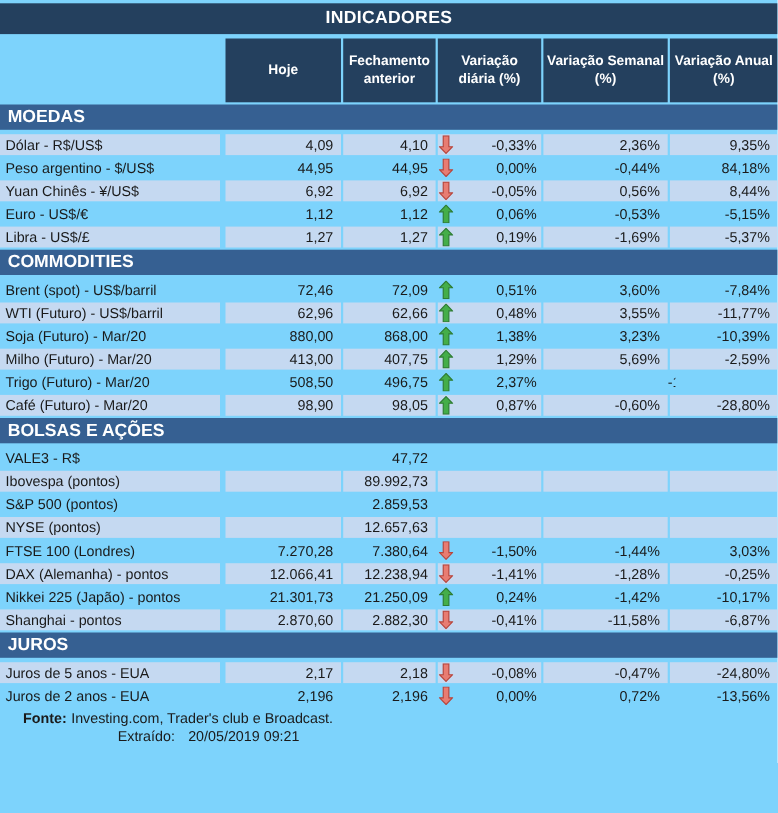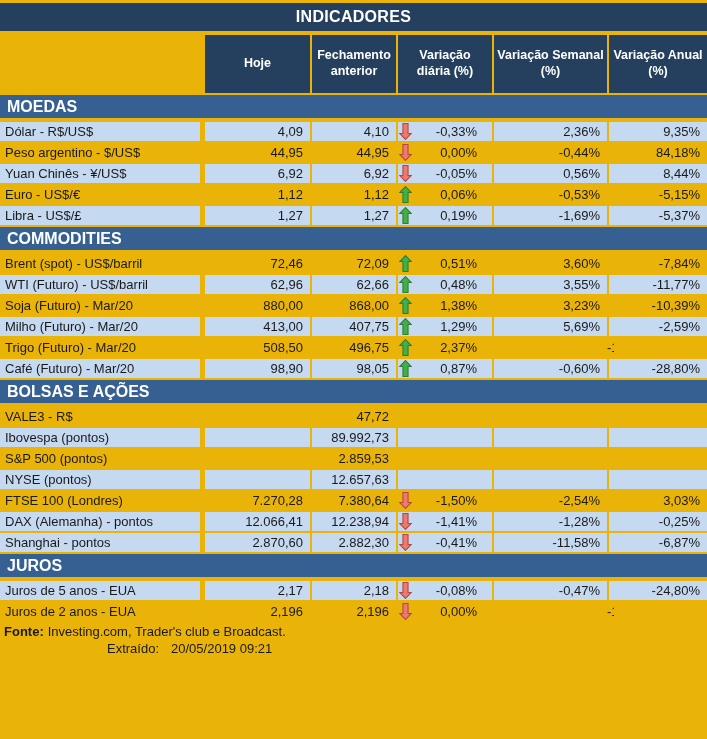--- a/index.html
+++ b/index.html
@@ -1,20 +1,20 @@
 <!DOCTYPE html>
 <html style="--navy: #24405E; --section: #366092; --shade: #C5D9F1; --text: #1A1A1A;"><head>
 <meta charset="utf-8">
 <style>
   :root{
     --navy:#24405E; --section:#366092; --shade:#C5D9F1; --text:#1A1A1A;
   }
   html,body{margin:0;padding:0;background:#fff;}
   .page{
-    width:707px;height:739px;overflow:hidden;background:#eab308;
+    width:707px;height:739px;overflow:hidden;background:#7dd3fc;
     font-family:"Liberation Sans",sans-serif;color:var(--text);
   }
   .title-bar{
     margin-top:3px;height:28px;background:var(--navy);color:#fff;
     display:flex;align-items:center;justify-content:center;
     font-weight:bold;font-size:16px;letter-spacing:.3px;
   }
   .grid{
     display:grid;
     grid-template-columns:200px 5px 105px 2px 84px 2px 94px 2px 113px 2px 98px;
@@ -28,24 +28,24 @@
   .sep{background:transparent;}
   .section-bar{
     height:23px;margin-bottom:4px;background:var(--section);color:#fff;
     font-weight:bold;font-size:16px;line-height:23px;padding-left:7px;
   }
   .row{height:19px;margin-bottom:2px;font-size:13px;}
   .row .cell{line-height:19px;overflow:hidden;white-space:nowrap;background:transparent;}
   .row.shaded .cell{background:var(--shade);}
   .label{padding-left:5px;}
   .num{text-align:right;padding-right:7px;}
-  .vard{display:flex;align-items:center;padding-right:15px;}
+  .vard{display:flex;align-items:center;padding-right:4px;}
   .vard .pct{margin-left:auto;}
   .arrow{width:13px;height:17px;flex:0 0 13px;margin-left:1px;}
-  .footer1{margin-top:1px;font-size:13px;line-height:17px;padding-left:4px;}
+  .footer1{margin-top:1px;font-size:13px;line-height:17px;padding-left:21px;}
   .footer1 .b{font-weight:bold;margin-right:4px;}
   .footer2{font-size:13px;line-height:17px;padding-left:107px;}
   .footer2 .d{margin-left:12px;}
 </style>
 </head>
 <body>
 
 <div class="page">
 
   <div class="title-bar">
@@ -334,21 +334,21 @@
         <div class="sep"></div>
         <div class="cell num">7.380,64</div>
         <div class="sep"></div>
         <div class="cell vard">
           <svg viewBox="0 0 12 16" class="arrow">
             <polygon points="6,15.5 11.5,9.8 8.4,9.8 8.4,0.5 3.6,0.5 3.6,9.8 0.5,9.8" fill="#E87C72" stroke="#B8453C" stroke-width="1"></polygon>
           </svg>
           <div class="pct">-1,50%</div>
         </div>
         <div class="sep"></div>
-        <div class="cell num">-2,54%</div>
+        <div class="cell num">-1,44%</div>
         <div class="sep"></div>
         <div class="cell num">3,03%</div>
       </div>
       <div class="grid row shaded">
         <div class="cell label">DAX (Alemanha) - pontos</div>
         <div class="sep"></div>
         <div class="cell num">12.066,41</div>
         <div class="sep"></div>
         <div class="cell num">12.238,94</div>
         <div class="sep"></div>
@@ -356,20 +356,38 @@
           <svg viewBox="0 0 12 16" class="arrow">
             <polygon points="6,15.5 11.5,9.8 8.4,9.8 8.4,0.5 3.6,0.5 3.6,9.8 0.5,9.8" fill="#E87C72" stroke="#B8453C" stroke-width="1"></polygon>
           </svg>
           <div class="pct">-1,41%</div>
         </div>
         <div class="sep"></div>
         <div class="cell num">-1,28%</div>
         <div class="sep"></div>
         <div class="cell num">-0,25%</div>
       </div>
+      <div class="grid row">
+        <div class="cell label">Nikkei 225 (Japão) - pontos</div>
+        <div class="sep"></div>
+        <div class="cell num">21.301,73</div>
+        <div class="sep"></div>
+        <div class="cell num">21.250,09</div>
+        <div class="sep"></div>
+        <div class="cell vard">
+          <svg viewBox="0 0 12 16" class="arrow">
+            <polygon points="6,0.5 11.5,6.2 8.4,6.2 8.4,15.5 3.6,15.5 3.6,6.2 0.5,6.2" fill="#44AE49" stroke="#2E7D33" stroke-width="1"></polygon>
+          </svg>
+          <div class="pct">0,24%</div>
+        </div>
+        <div class="sep"></div>
+        <div class="cell num">-1,42%</div>
+        <div class="sep"></div>
+        <div class="cell num">-10,17%</div>
+      </div>
       <div class="grid row shaded">
         <div class="cell label">Shanghai - pontos</div>
         <div class="sep"></div>
         <div class="cell num">2.870,60</div>
         <div class="sep"></div>
         <div class="cell num">2.882,30</div>
         <div class="sep"></div>
         <div class="cell vard">
           <svg viewBox="0 0 12 16" class="arrow">
             <polygon points="6,15.5 11.5,9.8 8.4,9.8 8.4,0.5 3.6,0.5 3.6,9.8 0.5,9.8" fill="#E87C72" stroke="#B8453C" stroke-width="1"></polygon>
@@ -407,20 +425,21 @@
         <div class="sep"></div>
         <div class="cell num">2,196</div>
         <div class="sep"></div>
         <div class="cell vard">
           <svg viewBox="0 0 12 16" class="arrow">
             <polygon points="6,15.5 11.5,9.8 8.4,9.8 8.4,0.5 3.6,0.5 3.6,9.8 0.5,9.8" fill="#E87C72" stroke="#B8453C" stroke-width="1"></polygon>
           </svg>
           <div class="pct">0,00%</div>
         </div>
         <div class="sep"></div>
+        <div class="cell num">0,72%</div>
         <div class="sep"></div>
         <div class="cell num">-13,56%</div>
       </div>
     </div>
 
   <div class="footer1">
     <span class="b">Fonte:</span><span>Investing.com, Trader's club e Broadcast.</span>
   </div>
   <div class="footer2">
     <span>Extraído:</span><span class="d">20/05/2019 09:21</span>

